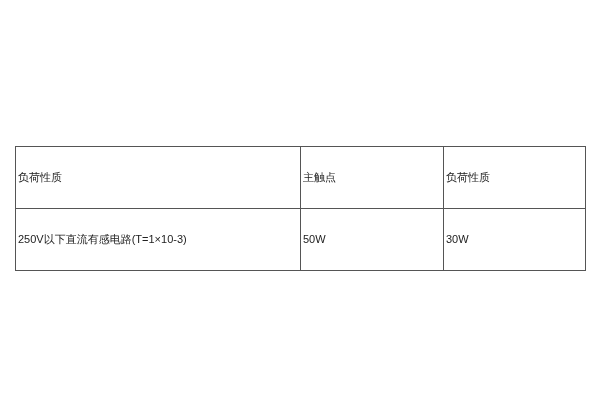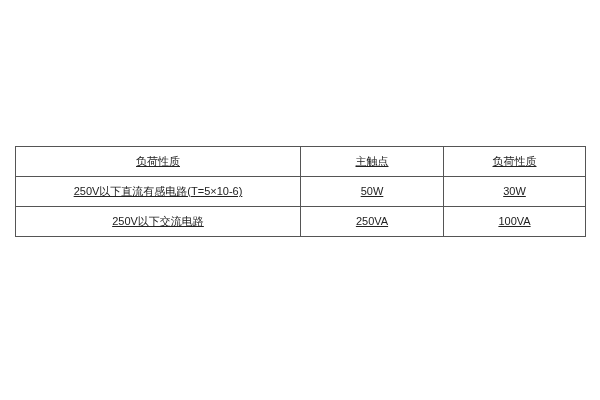--- a/index.html
+++ b/index.html
@@ -28,28 +28,26 @@
   }
   table.spec-table {
     width: 570px;
     border-collapse: collapse;
     table-layout: fixed;
   }
   table.spec-table td {
     border: 1px solid #555555;
     height: 29px;
     line-height: 15px;
-    text-align: center;
     vertical-align: middle;
     font-size: 11px;
     color: #222222;
-    padding: 0 2px;
+    padding: 16px 2px;
     white-space: nowrap;
     overflow: hidden;
-    text-decoration: underline;
   }
   table.spec-table tr.header-row td {
     font-size: 11px;
     color: #222222;
   }
   col.c1 { width: 285px; }
   col.c2 { width: 143px; }
   col.c3 { width: 142px; }
 </style>
 </head>
@@ -63,25 +61,20 @@
           <col class="c2">
           <col class="c3">
       </colgroup>
       <tbody>
         <tr class="header-row">
           <td>负荷性质</td>
           <td>主触点</td>
           <td>负荷性质</td>
         </tr>
         <tr>
-          <td>250V以下直流有感电路(T=5×10-6)</td>
+          <td>250V以下直流有感电路(T=1×10-3)</td>
           <td>50W</td>
           <td>30W</td>
-        </tr>
-        <tr>
-          <td>250V以下交流电路</td>
-          <td>250VA</td>
-          <td>100VA</td>
         </tr>
       </tbody>
     </table>
   </div>
 </div>
 
 </body></html>

